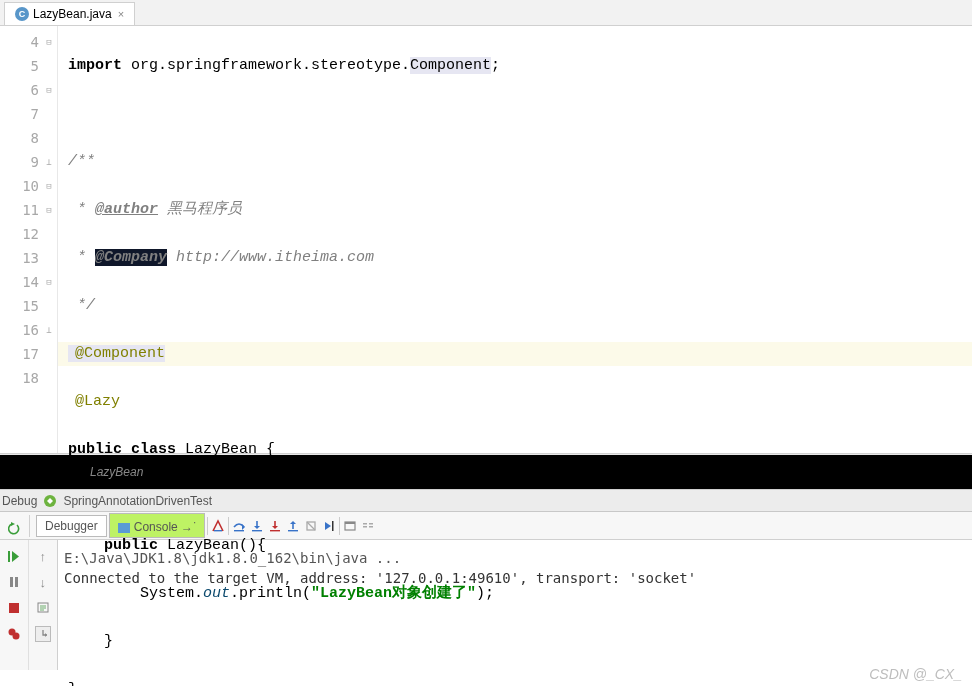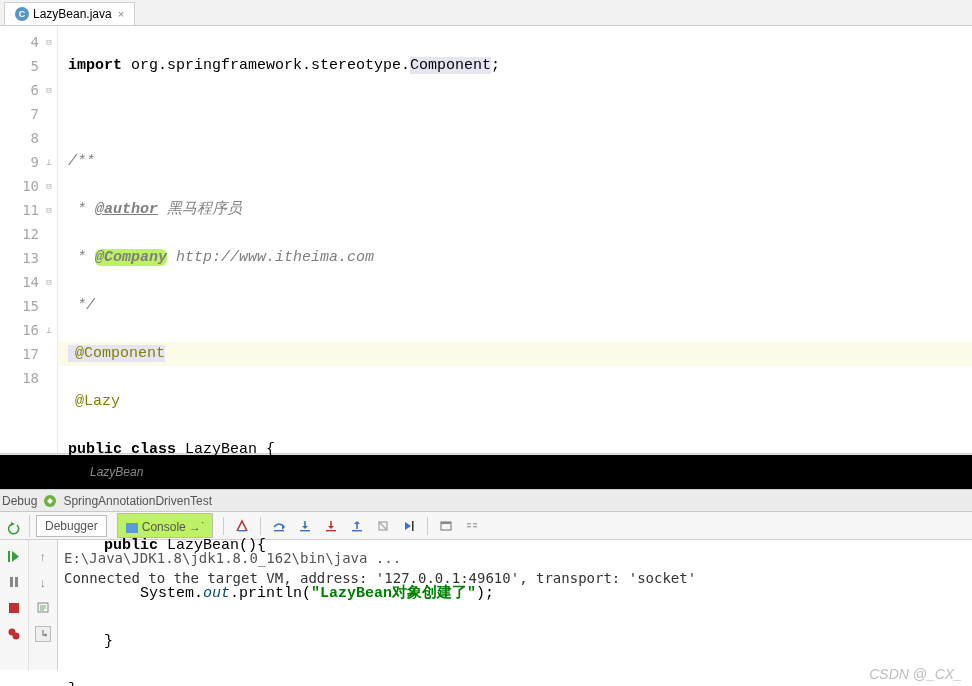--- a/index.html
+++ b/index.html
@@ -15,28 +15,28 @@
 .fold { height:24px; display:flex; align-items:center; justify-content:center; color:#aaa; font-size:9px; }
 .code { flex:1; font-family:Consolas,"Courier New",monospace; font-size:15px; line-height:24px; padding:4px 0 0 10px; white-space:pre; color:#000; position:relative; }
 .code .row { height:24px; }
 .code .row.hl { background:#fcfae9; margin-left:-10px; padding-left:10px; width:calc(100% + 10px); }
 .kw { color:#000000; font-weight:bold; }
 .ann { color:#808000;padding-left:7px; }
 .ann-bg { background:#e6e6f2; }
 .str { color:#008000; font-weight:bold; }
 .doc { color:#808080; font-style:italic; }
 .doc-tag { color:#808080; font-style:italic; font-weight:bold; text-decoration:underline; }
-.doc-tag2 { color:#808080; font-style:italic; font-weight:bold; background:#bef264;border-radius:6px; }
+.doc-tag2 { color:#808080; font-style:italic; font-weight:bold; background:#0f172a; }
 .field { color:#0c4a6e; font-style:italic; }
 .breadcrumb { height:36px; border-top:1px solid #e8e8e8; border-bottom:1px solid #d0d0d0; padding-left:90px; display:flex; align-items:center; color:#888; font-size:12px; font-style:italic; background:#000000; }
 .debug-bar { height:22px; background:#ececec; border-bottom:1px solid #c8c8c8; display:flex; align-items:center; padding-left:2px; gap:6px; font-size:12px; color:#555; }
 .debug-bar .spring-icon { width:14px; height:14px; display:inline-block; }
 .tool-row { height:28px; background:#f7f7f7; border-bottom:1px solid #d0d0d0; display:flex; align-items:center; }
 .side-col { width:30px; background:#f7f7f7; border-right:1px solid #d0d0d0; display:flex; flex-direction:column; align-items:center; gap:8px; padding-top:6px; }
-.tool-btns { display:flex; align-items:center; gap:10px; padding-left:6px; }
+.tool-btns { display:flex; align-items:center; gap:2px; padding-left:6px; }
 .tool-btns .sep { width:1px; height:18px; background:#ccc; }
 .tab-btn { padding:3px 8px; background:#fff; border:1px solid #bbb; font-size:12px; color:#555; }
 .tab-btn.active { background:#bef264; }
 .console-wrap { display:flex; height:130px; }
 .side-btns { width:58px; background:#f7f7f7; border-right:1px solid #d0d0d0; display:flex; }
 .side-btns .col { width:29px; display:flex; flex-direction:column; align-items:center; gap:10px; padding-top:8px; }
 .side-btns .col:first-child { border-right:1px solid #e0e0e0; }
 .console { flex:1; font-family:Consolas,monospace; font-size:14px; padding:8px 6px; color:#333; line-height:20px; }
 .console .path { color:#555; }
 .watermark { position:absolute; right:10px; bottom:4px; color:#bdbdbd; font-size:14px; font-style:italic; }

